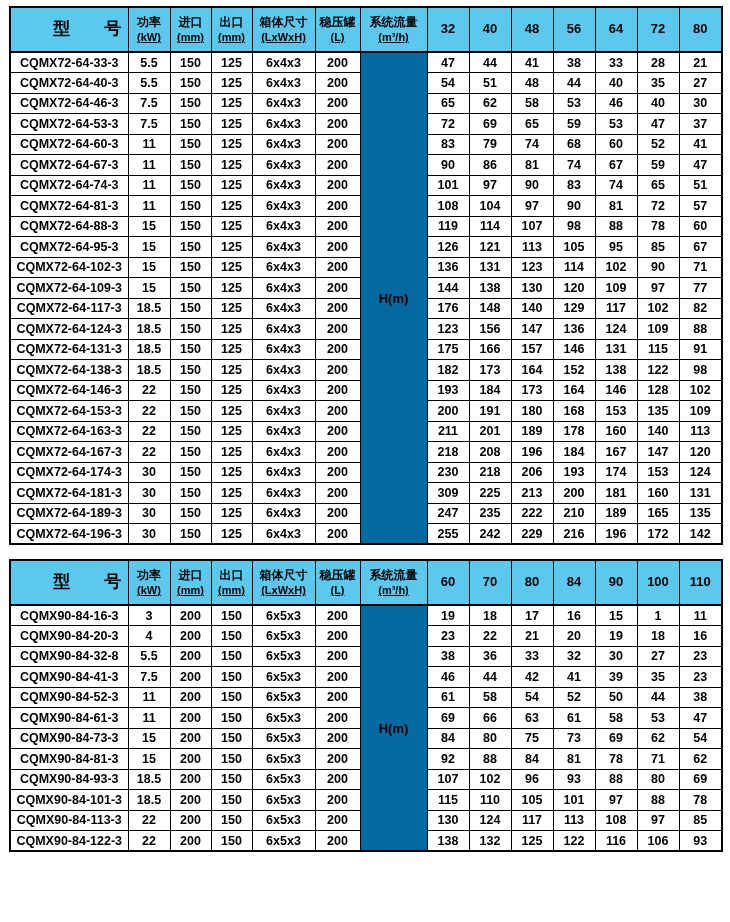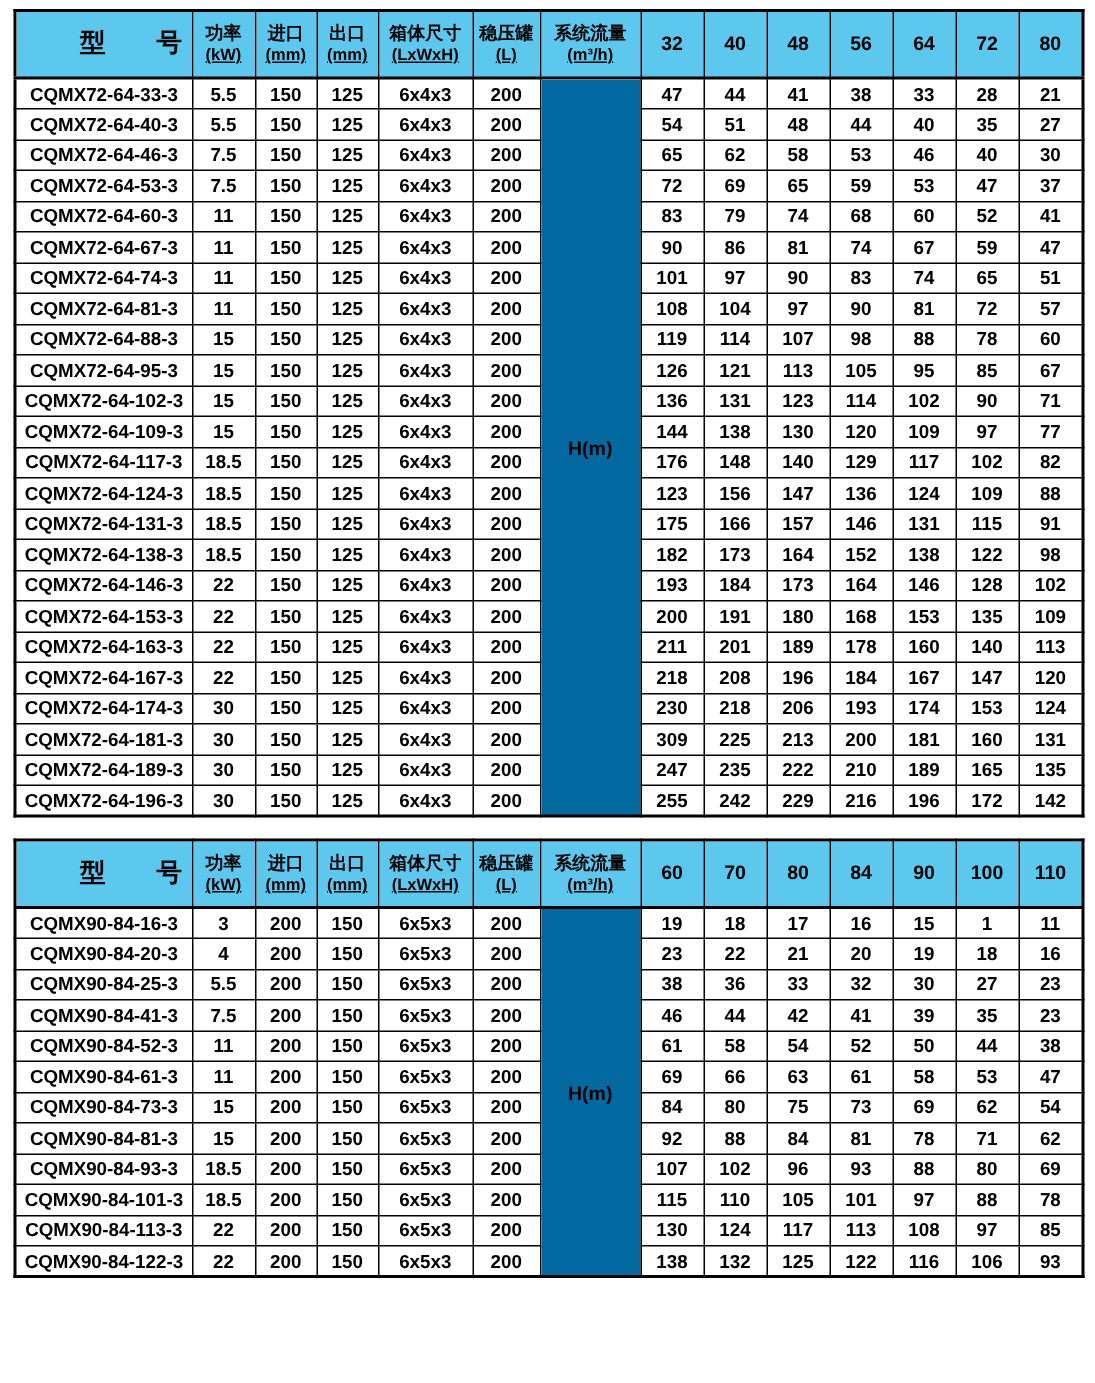--- a/index.html
+++ b/index.html
@@ -556,21 +556,21 @@
     <td>200</td>
     <td>23</td>
     <td>22</td>
     <td>21</td>
     <td>20</td>
     <td>19</td>
     <td>18</td>
     <td>16</td>
   </tr>
         <tr>
-    <td class="model">CQMX90-84-25-3</td>
+    <td class="model">CQMX90-84-32-8</td>
     <td>5.5</td>
     <td>200</td>
     <td>150</td>
     <td>6x5x3</td>
     <td>200</td>
     <td>38</td>
     <td>36</td>
     <td>33</td>
     <td>32</td>
     <td>30</td>

